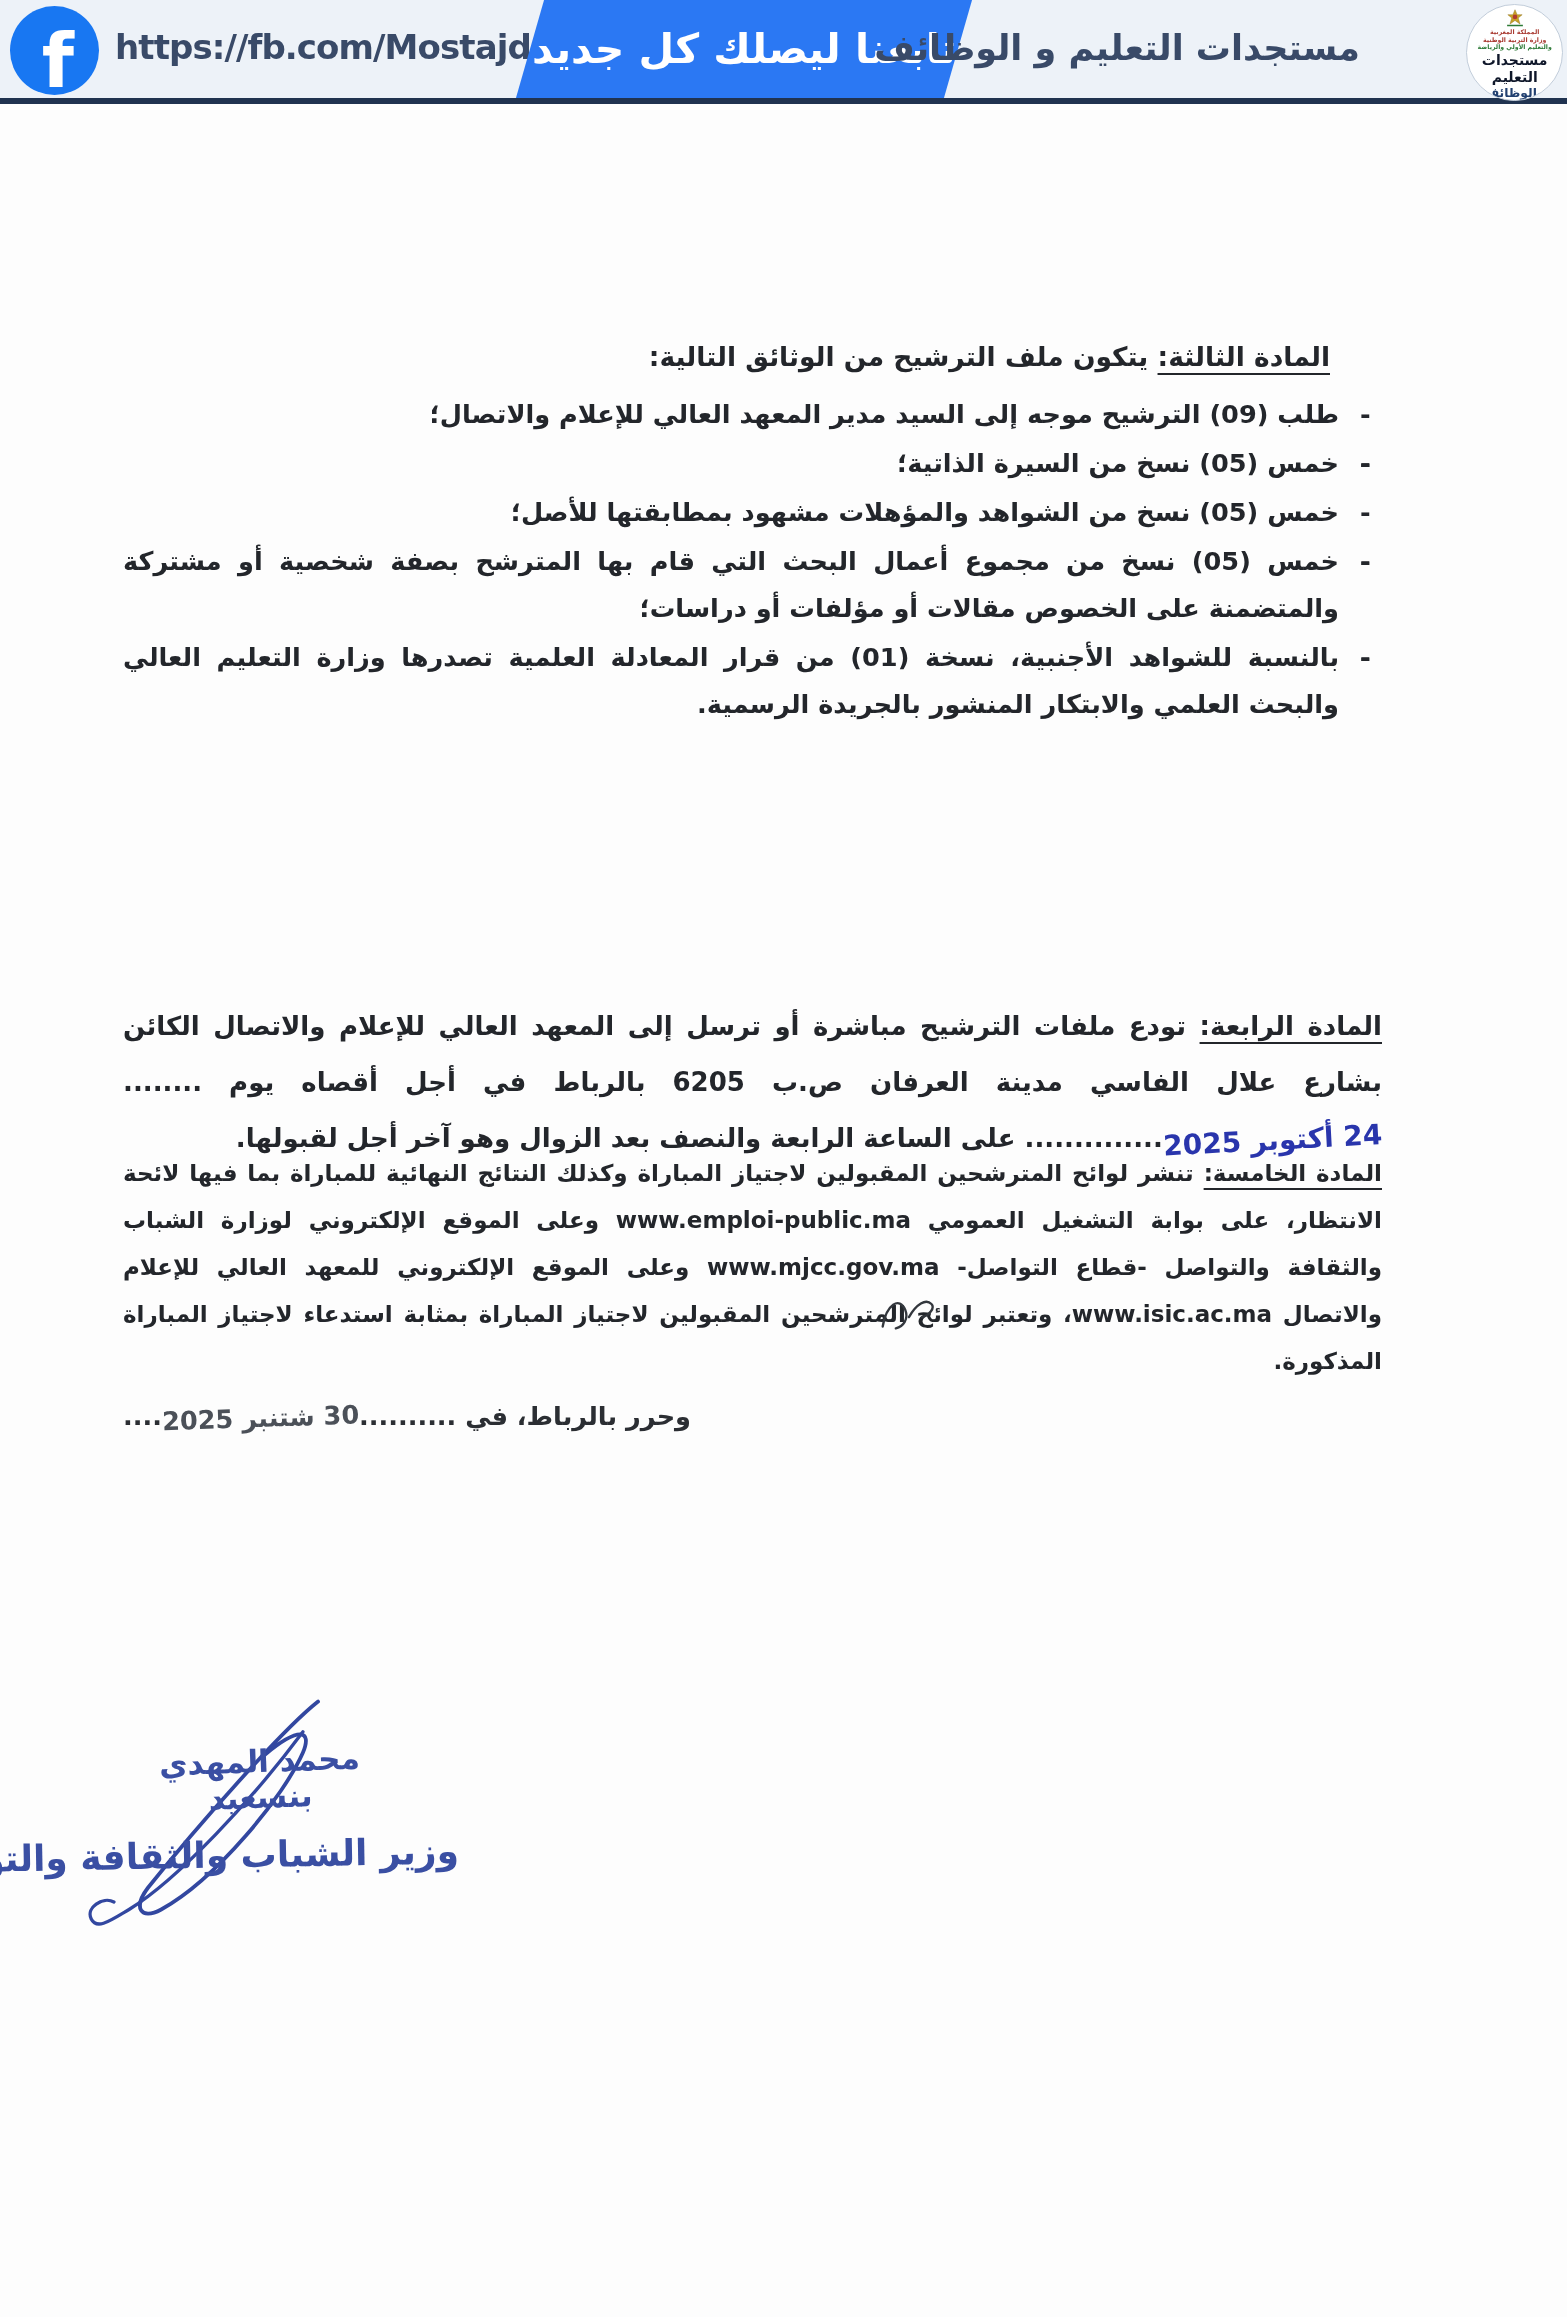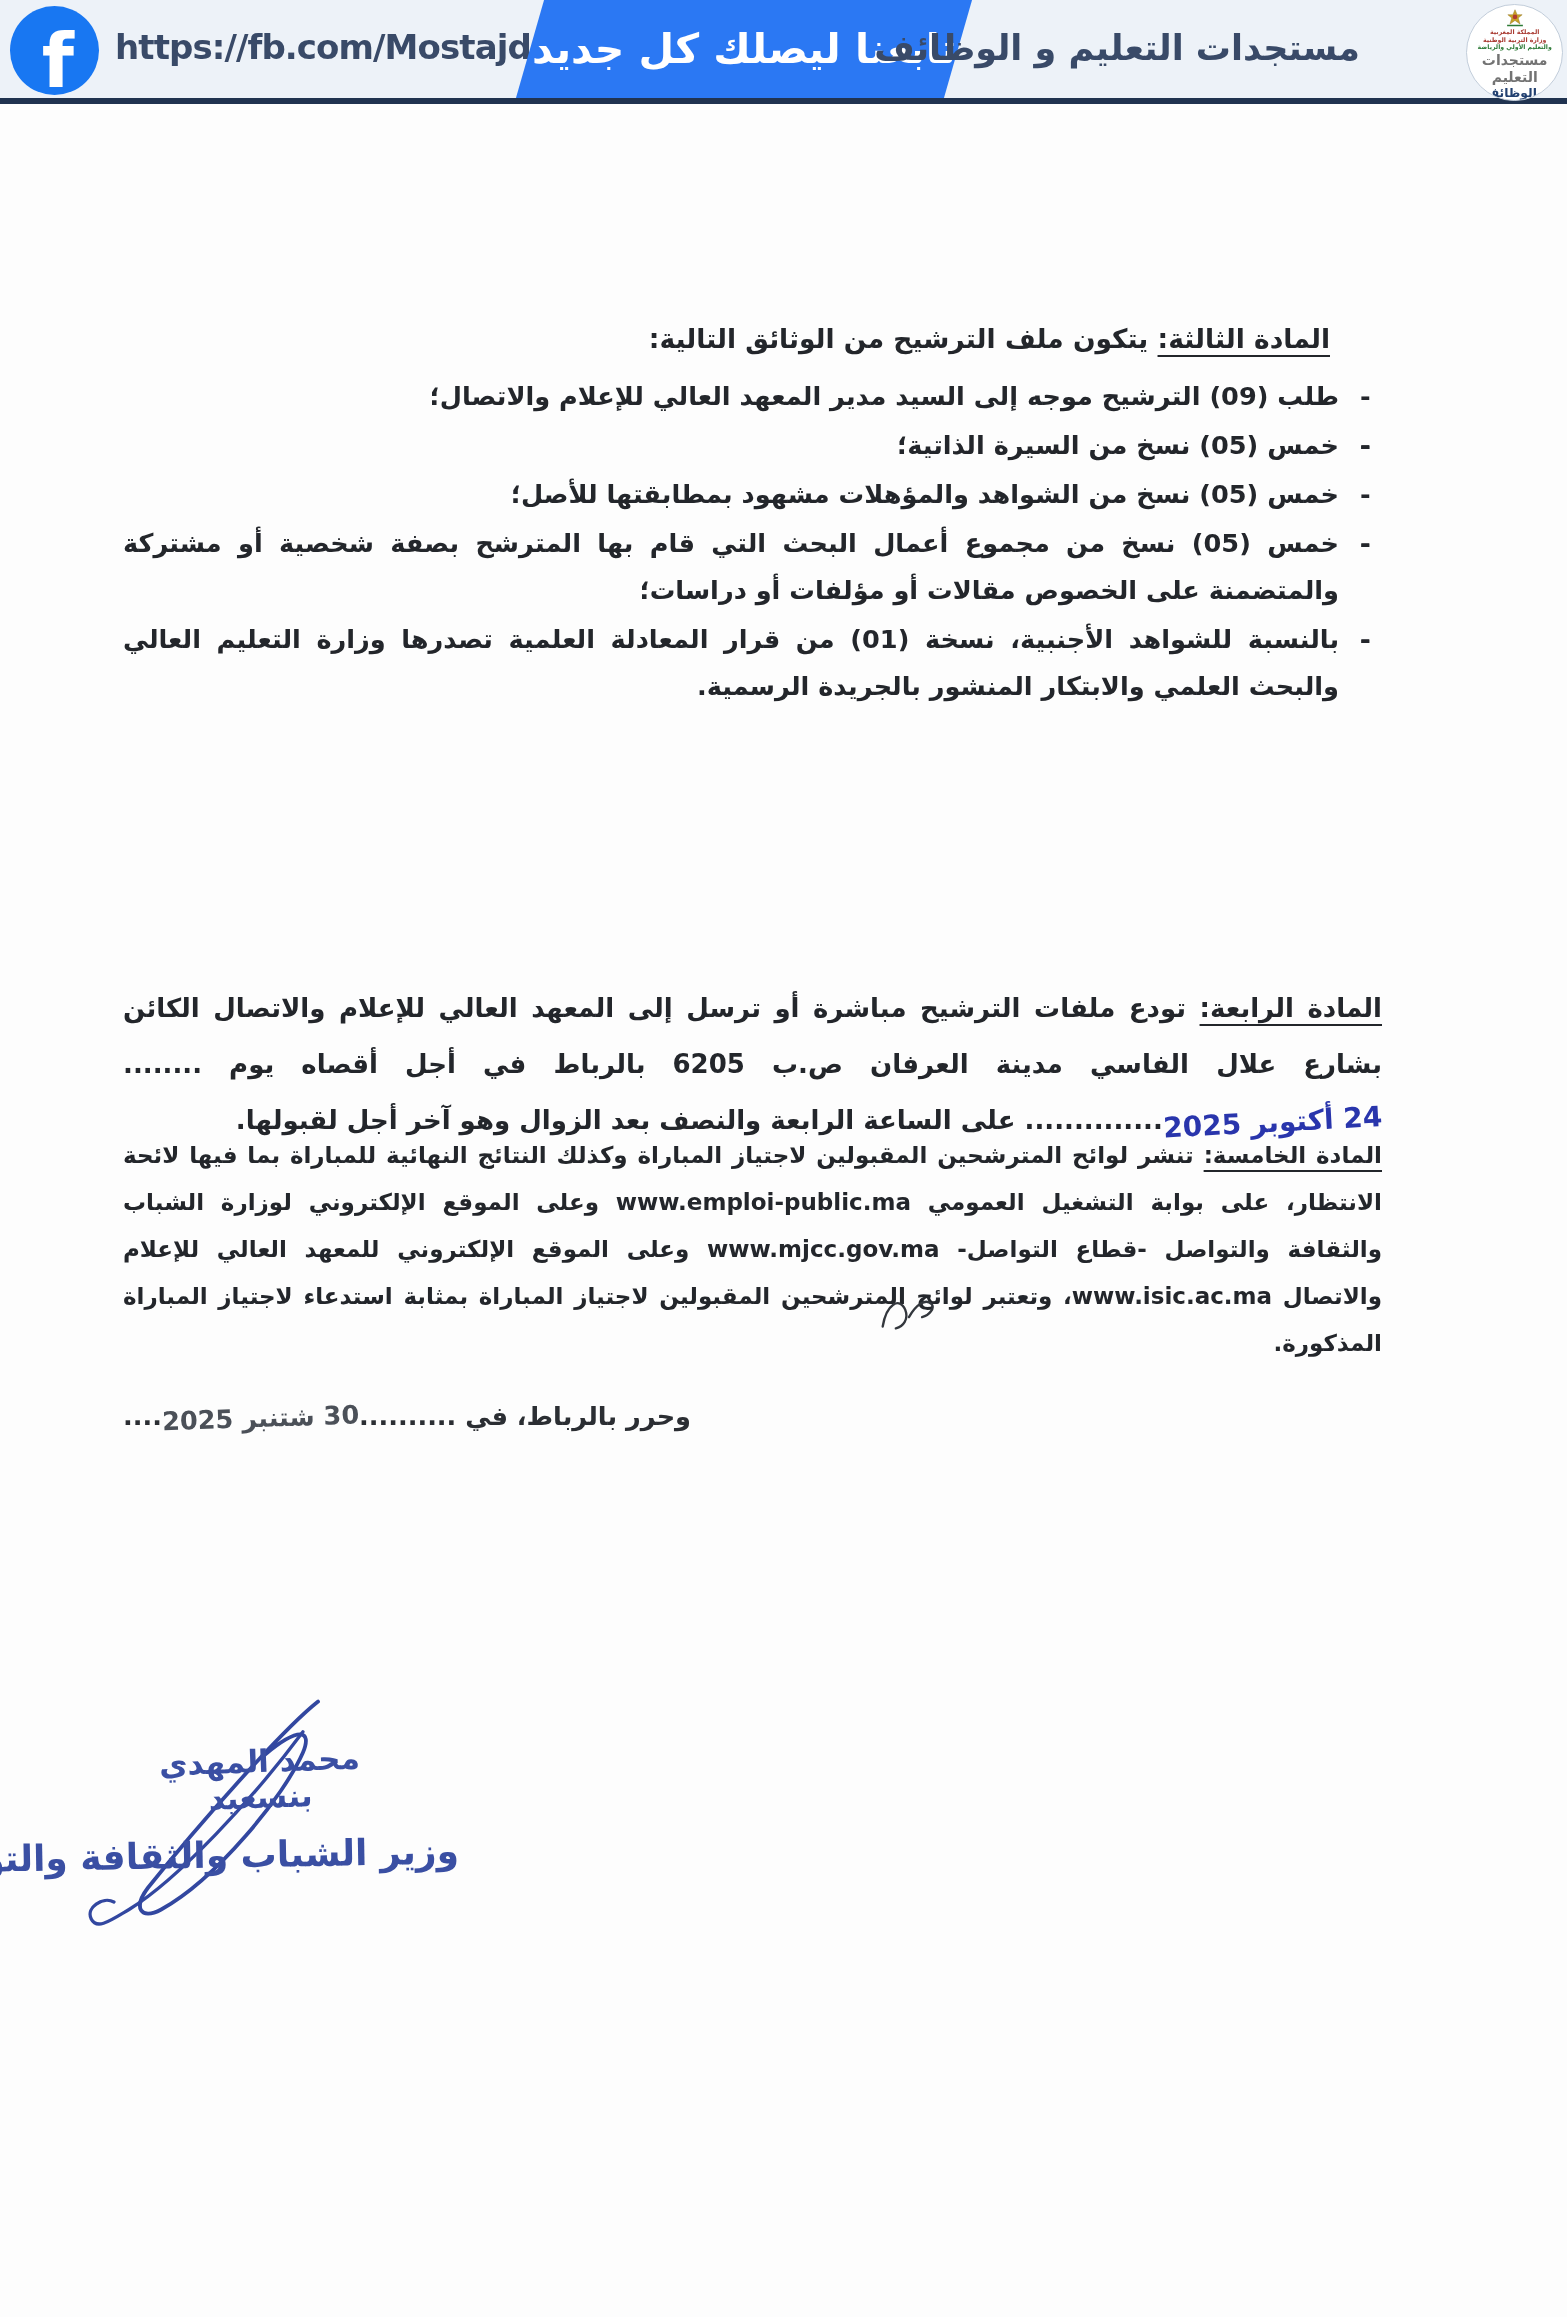--- a/index.html
+++ b/index.html
@@ -39,24 +39,24 @@
   }
   .logo-circle{
     position:absolute;right:3.8px;top:3.8px;width:97px;height:97px;border-radius:50%;
     background:#fff;border:1.9px solid #c2cdda;box-sizing:border-box;z-index:3;
     display:flex;flex-direction:column;align-items:center;overflow:hidden;text-align:center;
   }
   .logo-circle .crest{margin-top:4.7px;height:24.6px;}
   .logo-small{font-size:6.2px;line-height:7.6px;font-weight:700;direction:rtl;}
   .logo-small .red{color:#a8382f;}
   .logo-small .green{color:#2c7a36;}
-  .logo-l1{font-size:14px;font-weight:800;color:#737373;direction:rtl;line-height:17px;margin-top:0.9px;}
+  .logo-l1{font-size:14px;font-weight:800;color:#0f172a;direction:rtl;line-height:17px;margin-top:0.9px;}
   .logo-l2{font-size:12.3px;font-weight:800;color:#224070;direction:rtl;line-height:14px;}
   
-  .article{position:absolute;right:185px;left:123px;direction:rtl;color:#23262b;}
+  .article{position:absolute;right:185px;left:123px;direction:rtl;color:#23262b;margin-top:18px;}
   #article3{top:318px;}
   .a3-head{margin:0 52px 13.2px 0;font-size:26.5px;font-weight:700;line-height:42px;}
   .article .title{
     font-weight:800;text-decoration:underline;text-decoration-thickness:2.4px;text-underline-offset:6.6px;
   }
   .items{list-style:none;margin:0;padding:0;}
   .items li{
     position:relative;padding-right:43px;margin:0 0 1.9px 0;
     font-size:25.6px;font-weight:700;line-height:47px;text-align:justify;
   }

